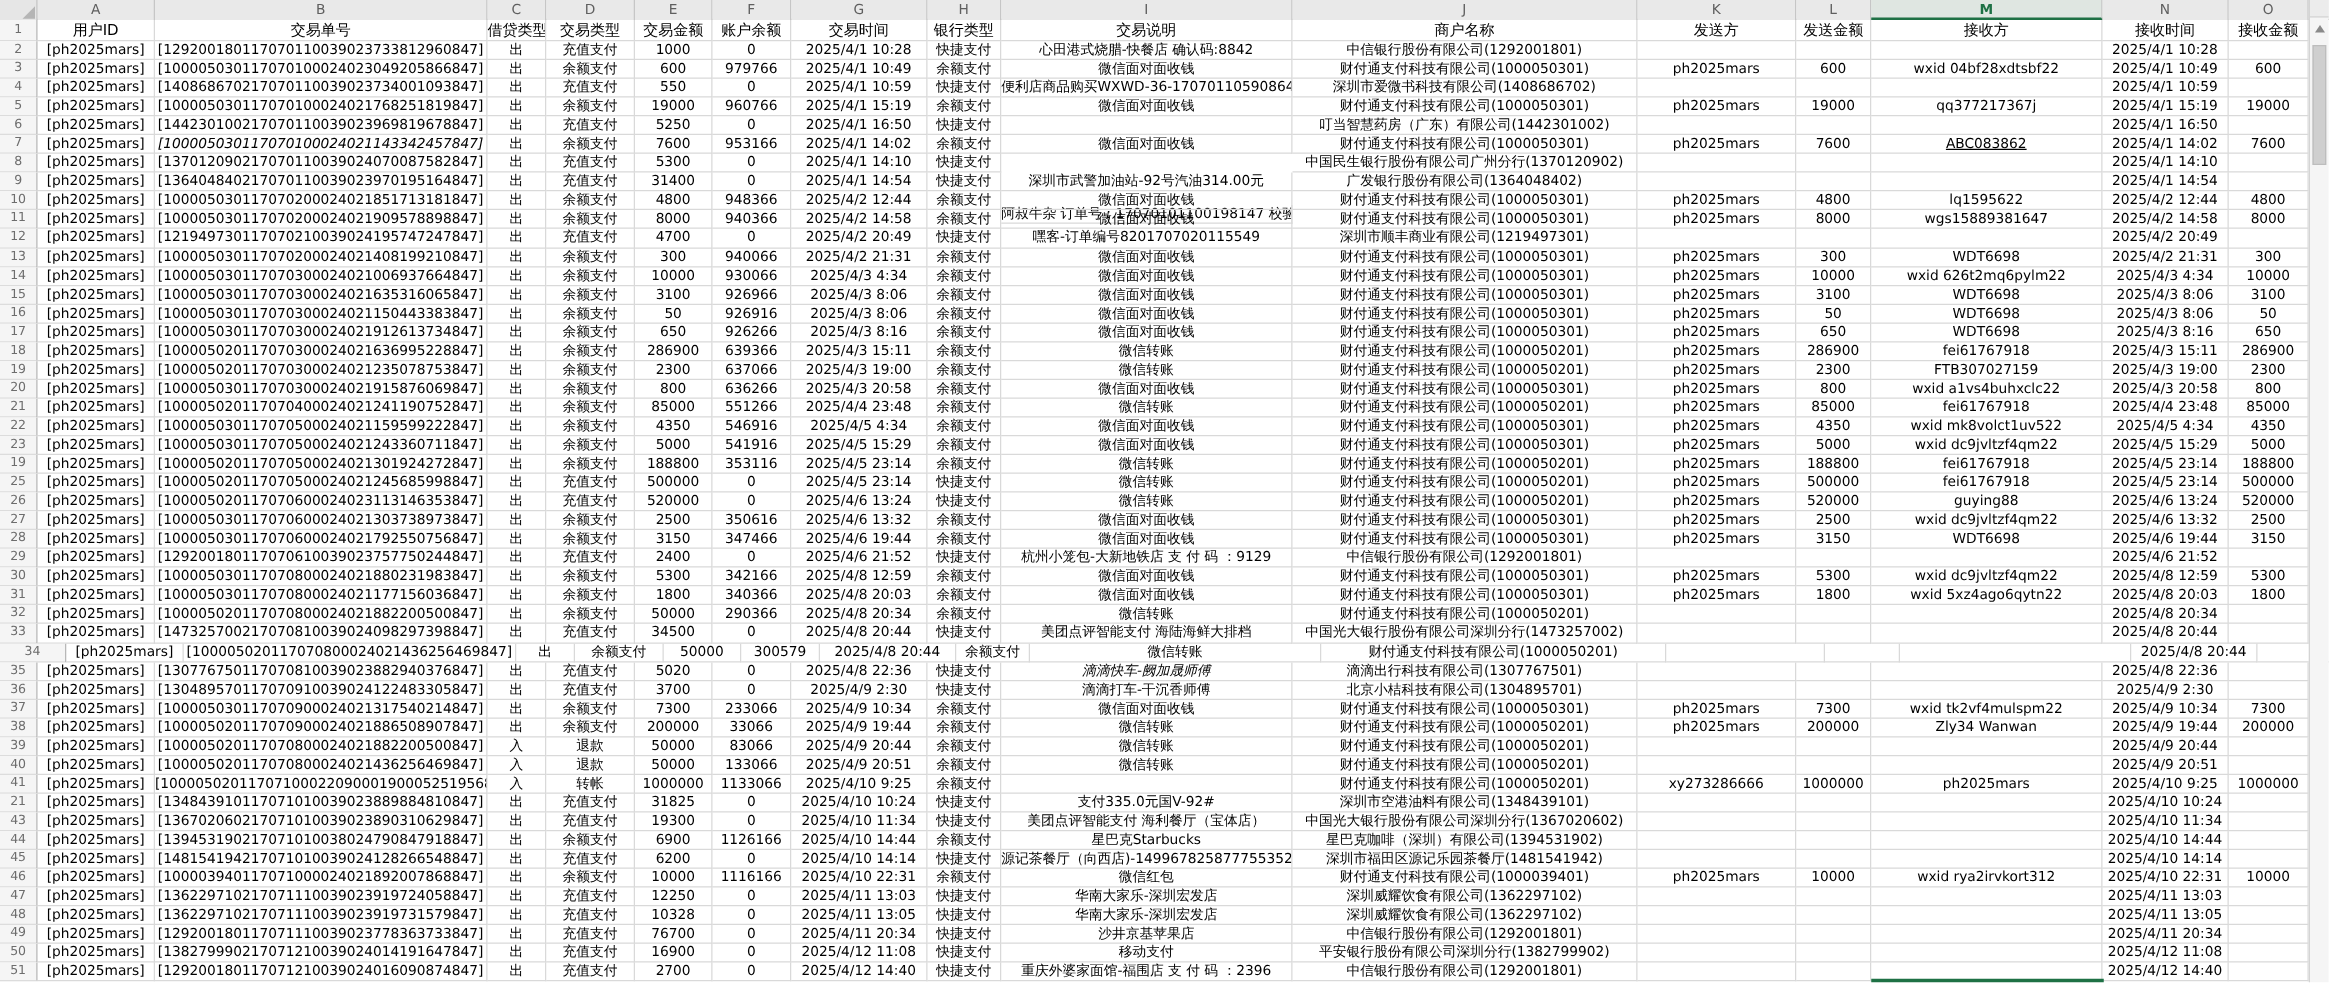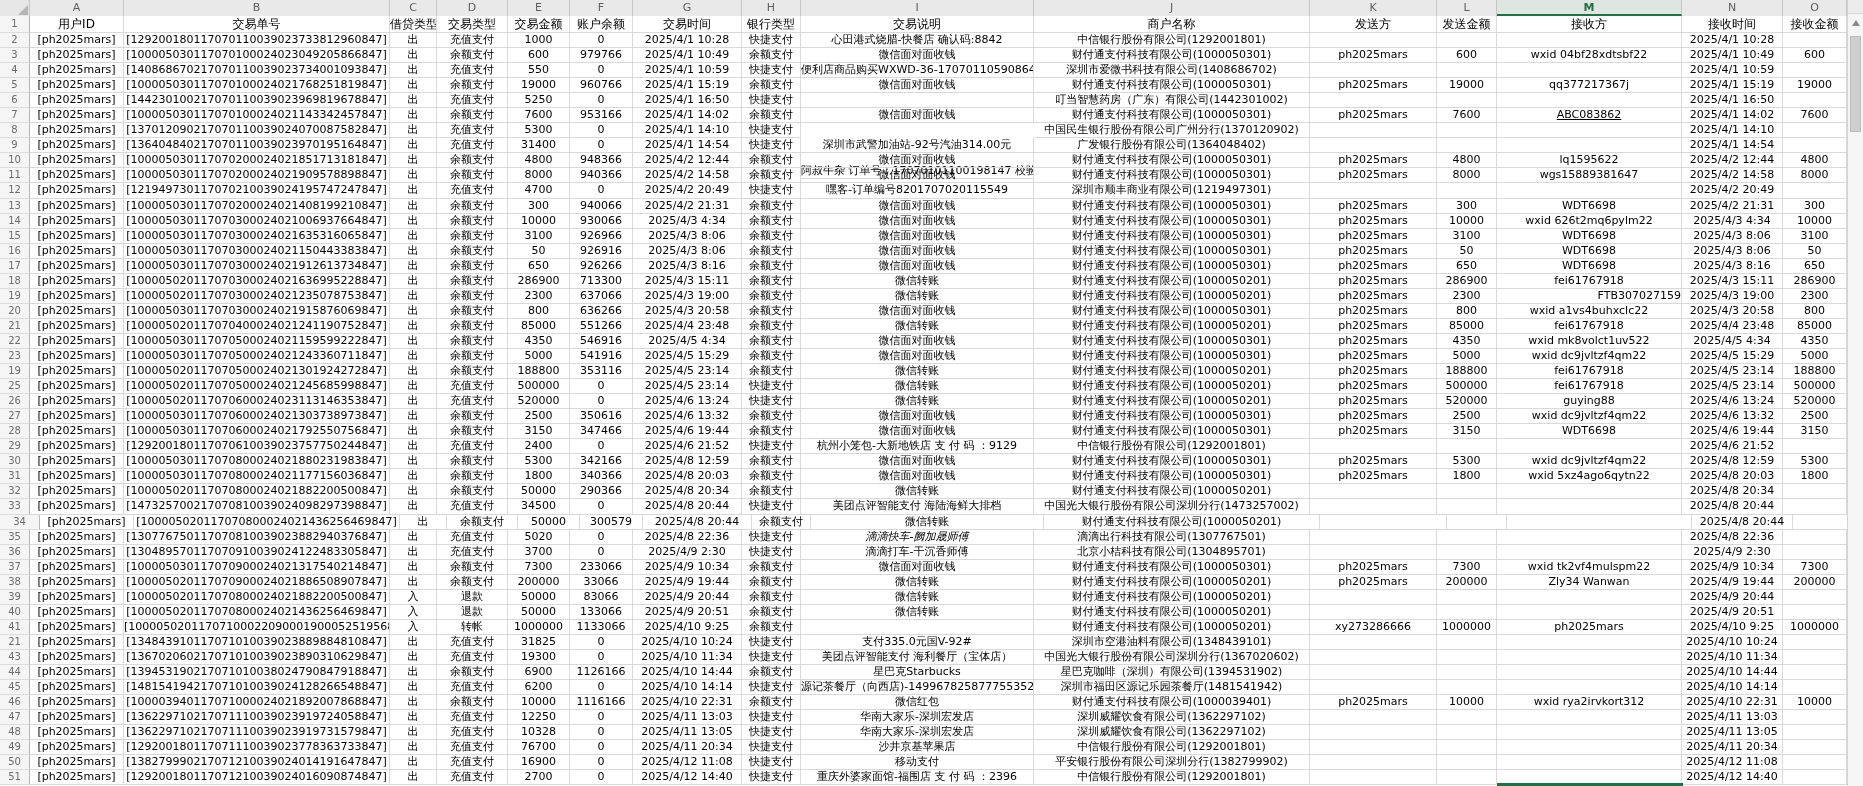--- a/index.html
+++ b/index.html
@@ -167,21 +167,21 @@
         <div class="cell" style="width: 276px;">叮当智慧药房（广东）有限公司(1442301002)</div>
         <div class="cell" style="width: 127px;"></div>
         <div class="cell" style="width: 60px;"></div>
         <div class="cell" style="width: 185px;"></div>
         <div class="cell" style="width: 101px;">2025/4/1 16:50</div>
         <div class="cell" style="width: 64px;"></div>
       </div>
       <div class="row">
         <div class="rownum" style="width: 30px;">7</div>
         <div class="cell" style="width: 94px;">[ph2025mars]</div>
-        <div class="cell" style="width: 266px;">[100005030117070100024021143342457847]</div>
+        <div class="cell" style="width: 266px; font-style: italic;">[100005030117070100024021143342457847]</div>
         <div class="cell" style="width: 47px;">出</div>
         <div class="cell" style="width: 71px;">余额支付</div>
         <div class="cell" style="width: 62px;">7600</div>
         <div class="cell" style="width: 63px;">953166</div>
         <div class="cell" style="width: 109px;">2025/4/1 14:02</div>
         <div class="cell" style="width: 59px;">余额支付</div>
         <div class="cell" style="width: 233px;">微信面对面收钱</div>
         <div class="cell" style="width: 276px;">财付通支付科技有限公司(1000050301)</div>
         <div class="cell" style="width: 127px;">ph2025mars</div>
         <div class="cell" style="width: 60px;">7600</div>
@@ -369,21 +369,21 @@
         <div class="cell" style="width: 101px;">2025/4/3 8:16</div>
         <div class="cell" style="width: 64px;">650</div>
       </div>
       <div class="row">
         <div class="rownum" style="width: 30px;">18</div>
         <div class="cell" style="width: 94px;">[ph2025mars]</div>
         <div class="cell" style="width: 266px;">[100005020117070300024021636995228847]</div>
         <div class="cell" style="width: 47px;">出</div>
         <div class="cell" style="width: 71px;">余额支付</div>
         <div class="cell" style="width: 62px;">286900</div>
-        <div class="cell" style="width: 63px;">713300</div>
+        <div class="cell" style="width: 63px;">639366</div>
         <div class="cell" style="width: 109px;">2025/4/3 15:11</div>
         <div class="cell" style="width: 59px;">余额支付</div>
         <div class="cell" style="width: 233px;">微信转账</div>
         <div class="cell" style="width: 276px;">财付通支付科技有限公司(1000050201)</div>
         <div class="cell" style="width: 127px;">ph2025mars</div>
         <div class="cell" style="width: 60px;">286900</div>
         <div class="cell" style="width: 185px;">fei61767918</div>
         <div class="cell" style="width: 101px;">2025/4/3 15:11</div>
         <div class="cell" style="width: 64px;">286900</div>
       </div>
@@ -394,21 +394,21 @@
         <div class="cell" style="width: 47px;">出</div>
         <div class="cell" style="width: 71px;">余额支付</div>
         <div class="cell" style="width: 62px;">2300</div>
         <div class="cell" style="width: 63px;">637066</div>
         <div class="cell" style="width: 109px;">2025/4/3 19:00</div>
         <div class="cell" style="width: 59px;">余额支付</div>
         <div class="cell" style="width: 233px;">微信转账</div>
         <div class="cell" style="width: 276px;">财付通支付科技有限公司(1000050201)</div>
         <div class="cell" style="width: 127px;">ph2025mars</div>
         <div class="cell" style="width: 60px;">2300</div>
-        <div class="cell" style="width: 185px; text-align: right;">FTB307027159</div>
+        <div class="cell" style="width: 185px;">FTB307027159</div>
         <div class="cell" style="width: 101px;">2025/4/3 19:00</div>
         <div class="cell" style="width: 64px;">2300</div>
       </div>
       <div class="row">
         <div class="rownum" style="width: 30px;">20</div>
         <div class="cell" style="width: 94px;">[ph2025mars]</div>
         <div class="cell" style="width: 266px;">[100005030117070300024021915876069847]</div>
         <div class="cell" style="width: 47px;">出</div>
         <div class="cell" style="width: 71px;">余额支付</div>
         <div class="cell" style="width: 62px;">800</div>
@@ -651,21 +651,21 @@
         <div class="cell" style="width: 59px;">快捷支付</div>
         <div class="cell" style="width: 233px;">美团点评智能支付 海陆海鲜大排档</div>
         <div class="cell" style="width: 276px;">中国光大银行股份有限公司深圳分行(1473257002)</div>
         <div class="cell" style="width: 127px;"></div>
         <div class="cell" style="width: 60px;"></div>
         <div class="cell" style="width: 185px;"></div>
         <div class="cell" style="width: 101px;">2025/4/8 20:44</div>
         <div class="cell" style="width: 64px;"></div>
       </div>
       <div class="row">
-        <div class="rownum" style="width: 40px;">34</div>
+        <div class="rownum" style="width: 53px;">34</div>
         <div class="cell" style="width: 94px;">[ph2025mars]</div>
         <div class="cell" style="width: 266px;">[100005020117070800024021436256469847]</div>
         <div class="cell" style="width: 47px;">出</div>
         <div class="cell" style="width: 71px;">余额支付</div>
         <div class="cell" style="width: 62px;">50000</div>
         <div class="cell" style="width: 63px;">300579</div>
         <div class="cell" style="width: 109px;">2025/4/8 20:44</div>
         <div class="cell" style="width: 59px;">余额支付</div>
         <div class="cell" style="width: 233px;">微信转账</div>
         <div class="cell" style="width: 276px;">财付通支付科技有限公司(1000050201)</div>

